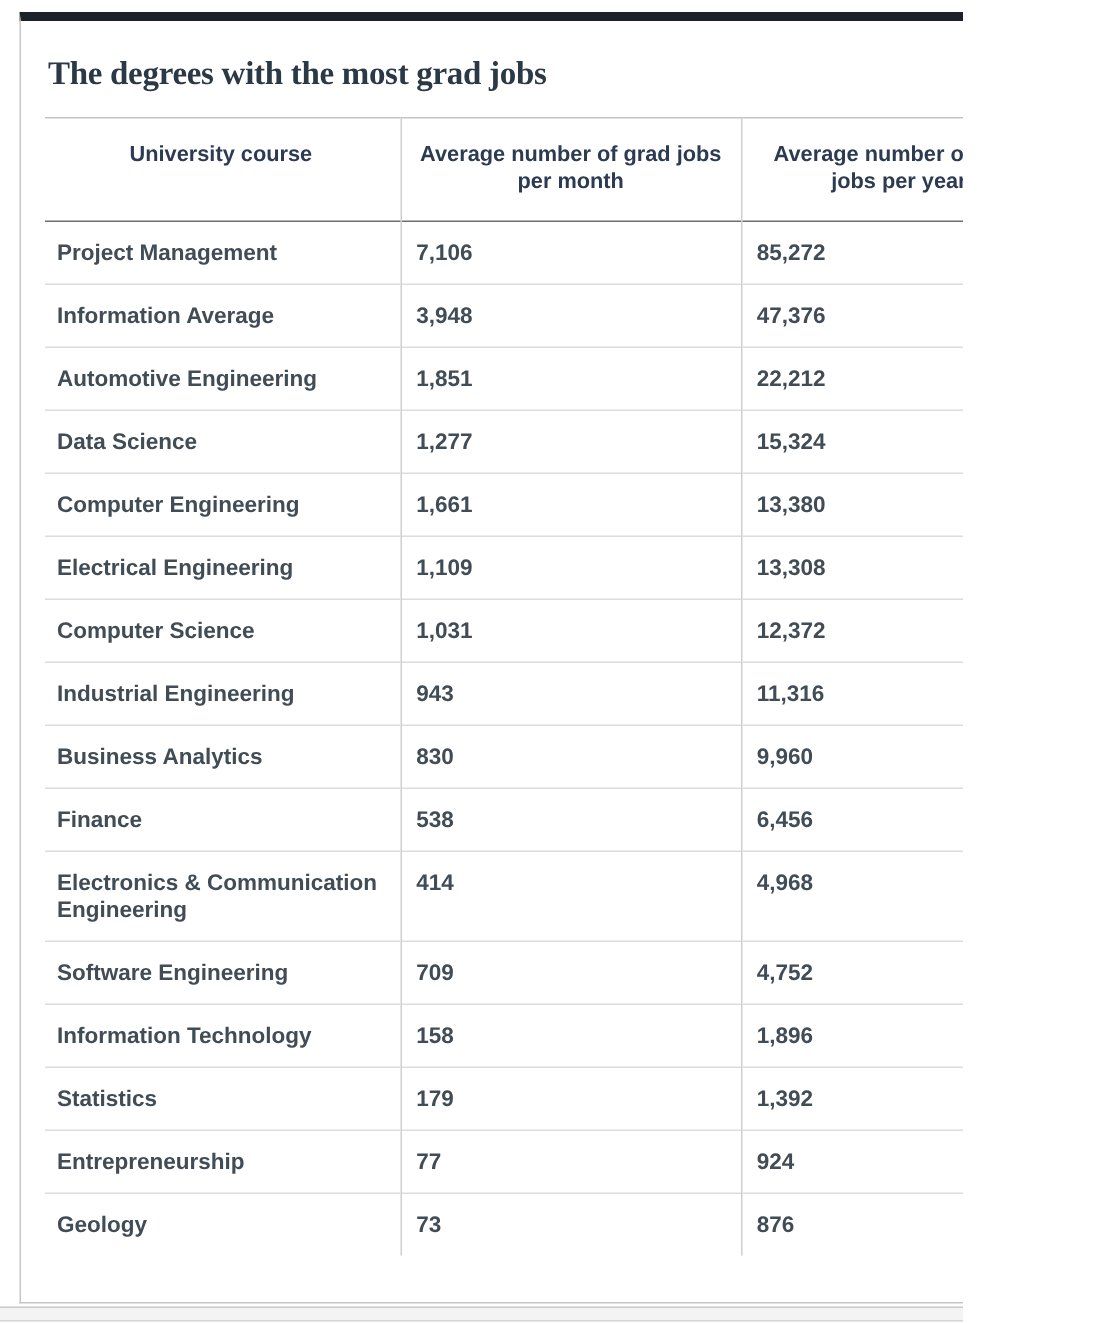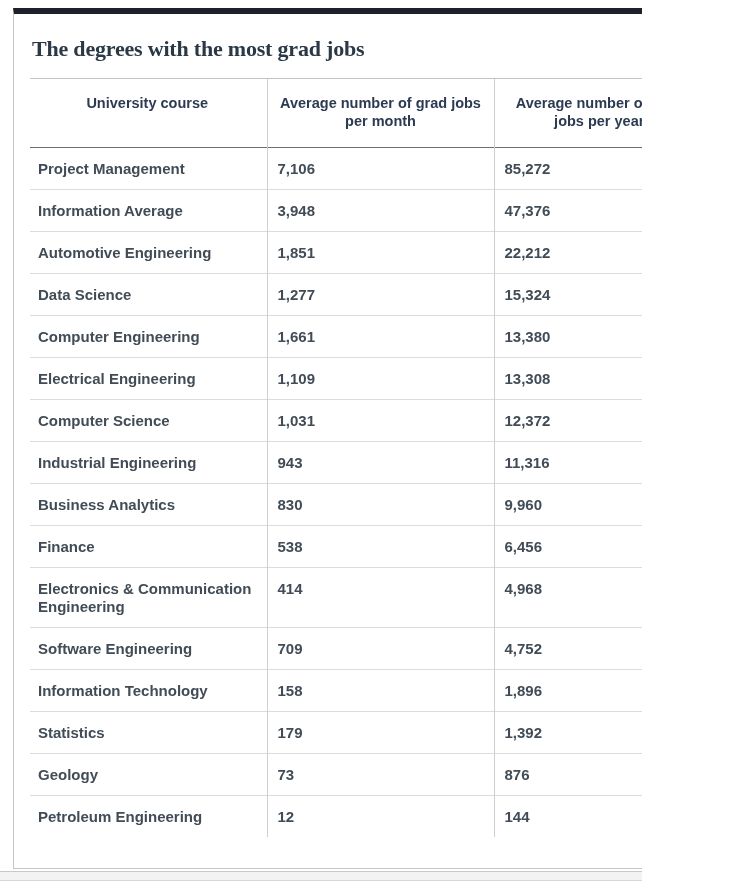--- a/index.html
+++ b/index.html
@@ -182,29 +182,29 @@
               <td>Information Technology</td>
               <td>158</td>
               <td>1,896</td>
             </tr>
             <tr>
               <td>Statistics</td>
               <td>179</td>
               <td>1,392</td>
             </tr>
             <tr>
+              <td>Entrepreneurship</td>
+              <td>77</td>
+              <td>924</td>
+            </tr>
+            <tr>
               <td>Geology</td>
               <td>73</td>
               <td>876</td>
             </tr>
-            <tr>
-              <td>Petroleum Engineering</td>
-              <td>12</td>
-              <td>144</td>
-            </tr>
           </tbody>
       </table>
 
     </div>
   </div>
 
   <div class="scrollbar-track"></div>
 </div>
 
 </body></html>

